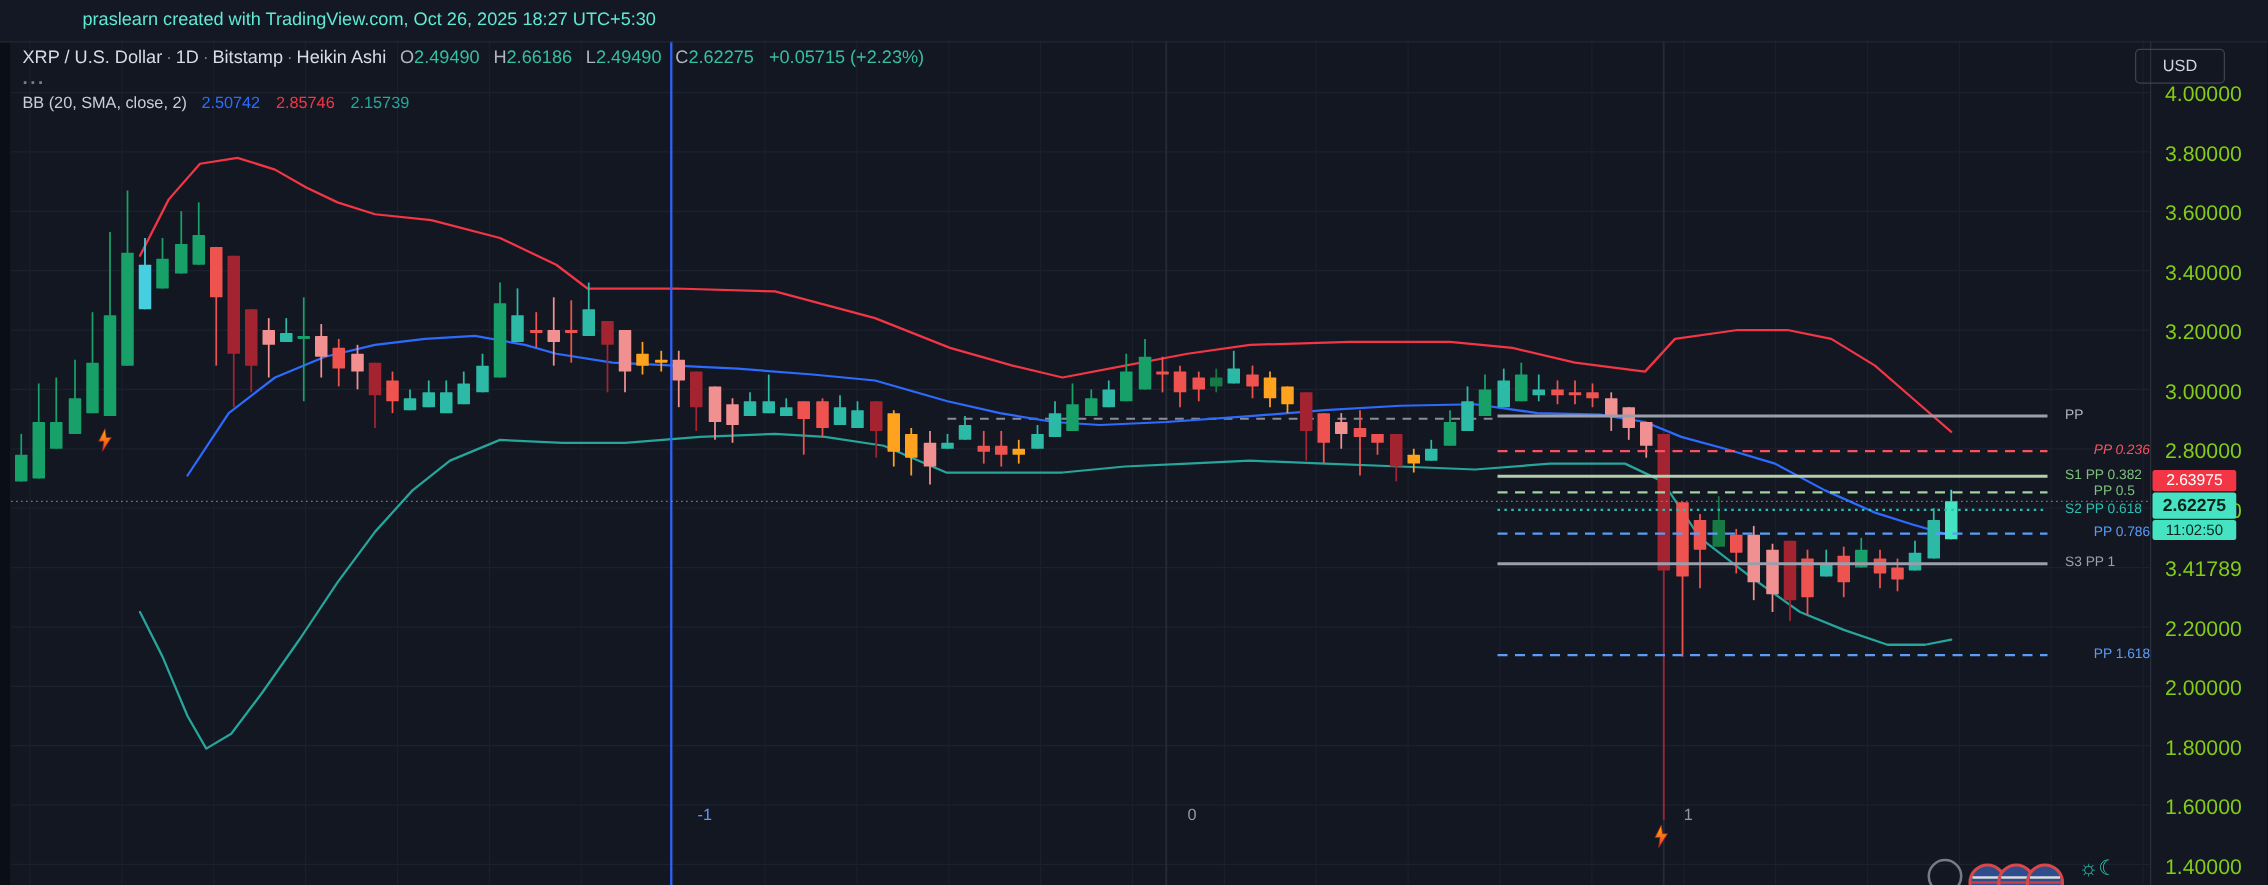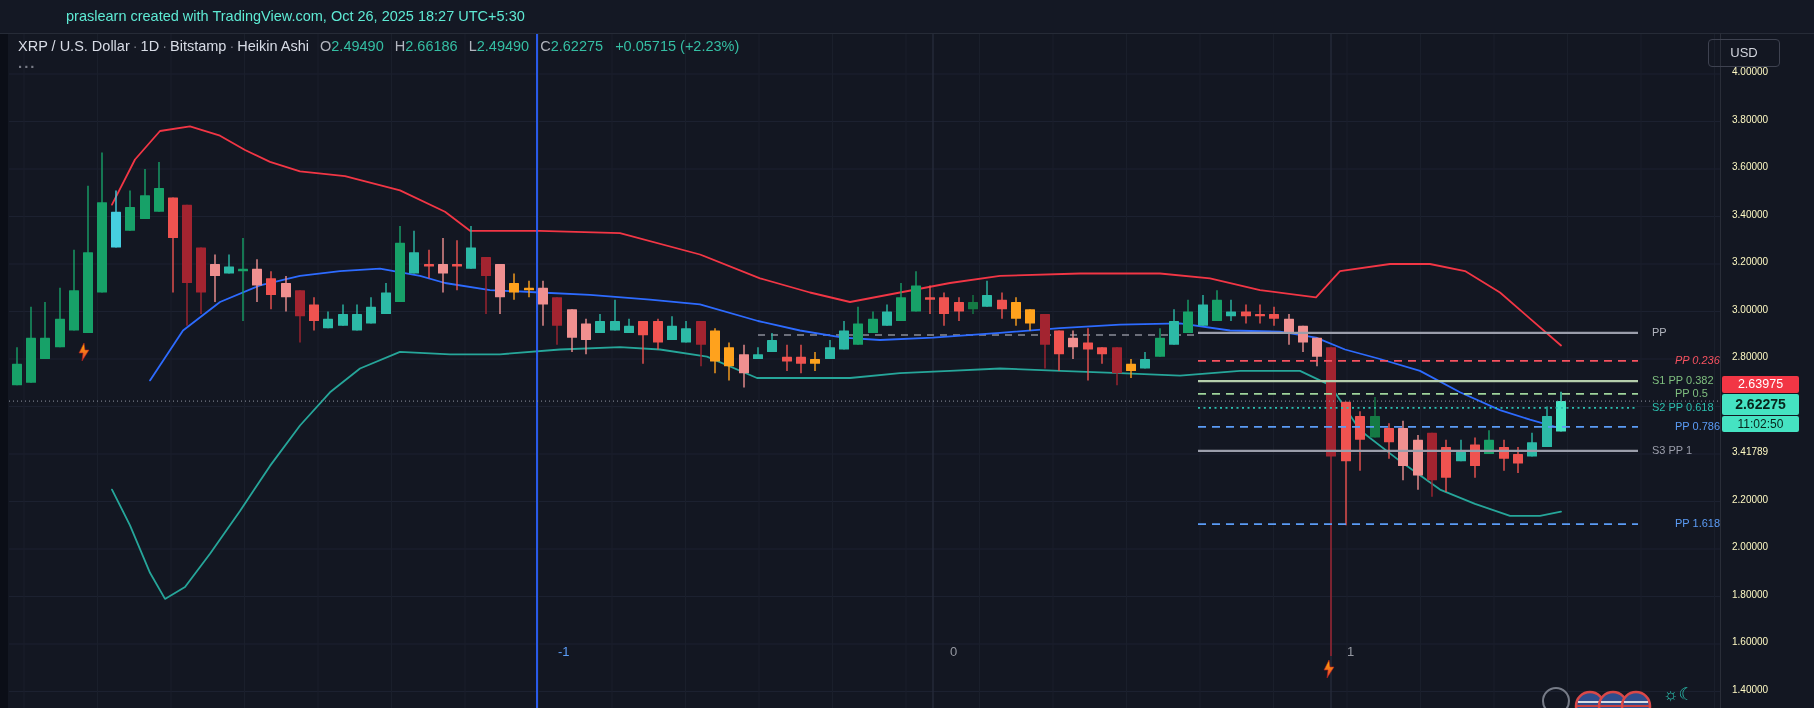--- a/index.html
+++ b/index.html
@@ -17,24 +17,24 @@
   .lrow1 .val{color:#35bfa4;}
   .lmore{color:#787b86;font-size:15px;font-weight:bold;letter-spacing:2px;line-height:10px;margin-top:4px;}
   .lrow2{font-size:13px;color:#c9cdd6;margin-top:6px;white-space:nowrap;}
   .lrow2 .b-basis{color:#2d6bff;margin-left:8px;}
   .lrow2 .b-upper{color:#f23645;margin-left:9px;}
   .lrow2 .b-lower{color:#26a69a;margin-left:9px;}
   #axis-sep{position:absolute;left:1720px;top:33px;width:1px;height:675px;background:#2a2e39;}
   #pane-sep{position:absolute;left:0px;top:33px;width:1814px;height:1px;background:#262b37;}
   #usd-btn{position:absolute;left:1708px;top:39px;width:70px;height:26px;border:1px solid #3e4250;
     border-radius:4px;color:#d1d4dc;font-size:13px;text-align:center;line-height:26px;cursor:pointer;}
-  .tick{position:absolute;left:1732px;color:#fef9c3;font-size:10px;}
+  .tick{position:absolute;left:1732px;color:#84cc16;font-size:17px;}
   .pvlabel{position:absolute;font-size:11px;white-space:nowrap;}
   .mlabel{position:absolute;font-size:13px;}
-  .tag{position:absolute;left:1722px;width:77px;text-align:center;border-radius:2px;}
+  .tag{position:absolute;left:1722px;width:67px;text-align:center;border-radius:2px;}
   #tag-alert{top:376px;height:17px;background:#f23645;color:#fff;font-size:12.5px;line-height:17px;}
   #tag-last{top:394px;height:21px;background:#45e3c2;color:#07251c;font-size:14px;font-weight:bold;line-height:21px;}
   #tag-count{top:416px;height:16px;background:#45e3c2;color:#07251c;font-size:12px;line-height:16px;}
 </style>
 </head>
 <body>
 
 <div id="stage">
 
   <div id="topbar">
@@ -342,20 +342,26 @@
   <div id="legend">
     <div class="lrow1">
       <span>XRP / U.S. Dollar</span><span class="dim">·</span><span>1D</span><span class="dim">·</span><span>Bitstamp</span><span class="dim">·</span><span>Heikin Ashi</span>
       <span class="ohlc-l">O</span><span class="val">2.49490</span>
       <span class="ohlc-l">H</span><span class="val">2.66186</span>
       <span class="ohlc-l">L</span><span class="val">2.49490</span>
       <span class="ohlc-l">C</span><span class="val">2.62275</span>
       <span class="val" style="margin-left:8px">+0.05715 (+2.23%)</span>
     </div>
     <div class="lmore">...</div>
+    <div class="lrow2">
+      <span>BB (20, SMA, close, 2)</span>
+      <span class="b-basis">2.50742</span>
+      <span class="b-upper">2.85746</span>
+      <span class="b-lower">2.15739</span>
+    </div>
   </div>
 
   <div id="usd-btn">USD</div>
 
   <div id="ticks">
       <div class="tick" style="top: 66px;">4.00000</div>
       <div class="tick" style="top: 113.5px;">3.80000</div>
       <div class="tick" style="top: 161px;">3.60000</div>
       <div class="tick" style="top: 208.5px;">3.40000</div>
       <div class="tick" style="top: 256px;">3.20000</div>

